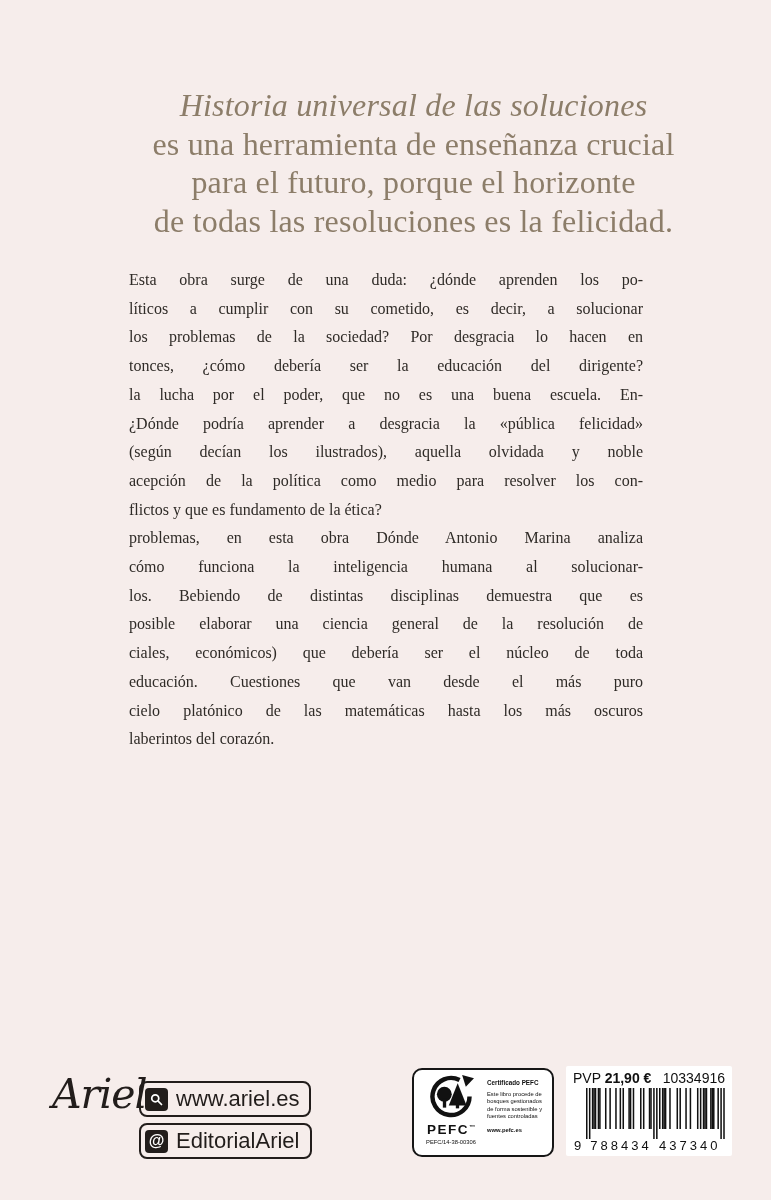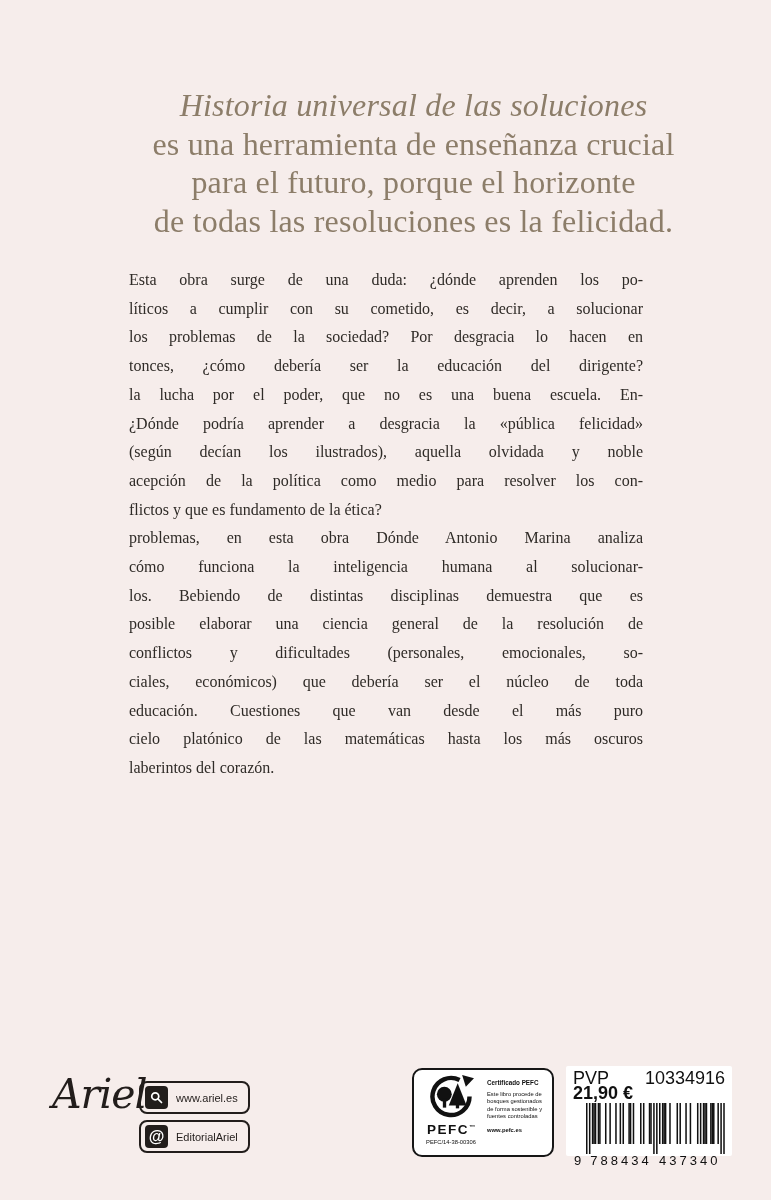--- a/index.html
+++ b/index.html
@@ -34,21 +34,21 @@
   .badge {
     display:flex; align-items:center; gap:8px;
     border:2.5px solid var(--dark,#221d1b); border-radius:8px;
     padding:3px 10px 3px 4px; background:transparent;
   }
   .badge-icon {
     width:23px; height:23px; background:var(--dark,#221d1b); border-radius:4px;
     color:#fff; display:flex; align-items:center; justify-content:center;
     font-family:"Liberation Sans", sans-serif; font-size:16px; font-weight:700; line-height:1;
   }
-  .badge-label { font-family:"Liberation Sans", sans-serif; font-size:11px; color:var(--dark,#221d1b); }
+  .badge-label { font-family:"Liberation Sans", sans-serif; font-size:22px; color:var(--dark,#221d1b); }
   
   .pefc {
     position:absolute; left:412px; top:1068px; width:142px; height:89px;
     background:#fff; border:2.5px solid #161616; border-radius:10px;
     box-sizing:border-box; display:flex; gap:6px; padding:5px 5px 4px 7px;
     font-family:"Liberation Sans", sans-serif; color:#101010;
   }
   .pefc-left { width:60px; display:flex; flex-direction:column; align-items:center; }
   .pefc-word { font-weight:700; font-size:13.5px; letter-spacing:1.5px; line-height:1; margin-top:1px; }
   .pefc-word sup { font-size:6px; letter-spacing:0; }
@@ -56,21 +56,21 @@
   .pefc-right { flex:1; display:flex; flex-direction:column; padding-top:4px; }
   .pefc-title { font-size:6.3px; font-weight:700; margin-bottom:5px; }
   .pefc-desc { font-size:5.8px; line-height:7.4px; margin-bottom:6px; }
   .pefc-url { font-size:5.8px; font-weight:700; }
   
   .pricebox {
     position:absolute; left:566px; top:1066px; width:166px; height:90px;
     background:#fff; border-radius:2px; box-sizing:border-box; padding:5px 7px 0 7px;
     font-family:"Liberation Sans", sans-serif; color:#101010;
   }
-  .price-row { display:flex; justify-content:flex-end; align-items:baseline; font-size:18px; line-height:15px; }
+  .price-row { display:flex; justify-content:space-between; align-items:baseline; font-size:14px; line-height:15px; }
   .price-val { font-weight:700; }
   .ean-wrap { margin-top:2px; }
   .ean-wrap svg { display:block; }
 </style>
 </head>
 <body>
 
 <div class="cover" style="--bg: #f6edeb; --headline: #8c7d69; --ink: #2f2b27; --dark: #221d1b;">
 
   <div class="headline">
@@ -87,21 +87,20 @@
       <div class="bline">tonces, ¿cómo debería ser la educación del dirigente?</div>
       <div class="bline">la lucha por el poder, que no es una buena escuela. En-</div>
       <div class="bline">¿Dónde podría aprender a desgracia la «pública felicidad»</div>
       <div class="bline">(según decían los ilustrados), aquella olvidada y noble</div>
       <div class="bline">acepción de la política como medio para resolver los con-</div>
       <div class="bline last">flictos y que es fundamento de la ética?</div>
       <div class="bline">problemas, en esta obra Dónde Antonio Marina analiza</div>
       <div class="bline">cómo funciona la inteligencia humana al solucionar-</div>
       <div class="bline">los. Bebiendo de distintas disciplinas demuestra que es</div>
       <div class="bline">posible elaborar una ciencia general de la resolución de</div>
-      <div class="bline">conflictos y dificultades (personales, emocionales, so-</div>
       <div class="bline">ciales, económicos) que debería ser el núcleo de toda</div>
       <div class="bline">educación. Cuestiones que van desde el más puro</div>
       <div class="bline">cielo platónico de las matemáticas hasta los más oscuros</div>
       <div class="bline last">laberintos del corazón.</div>
     </div>
 
   <div class="ariel-logo">Ariel</div>
 
   <div class="badges">
     <div class="badge">

